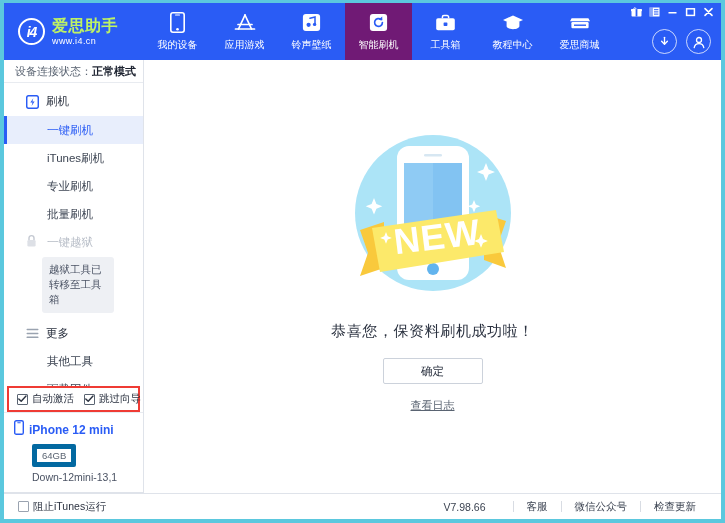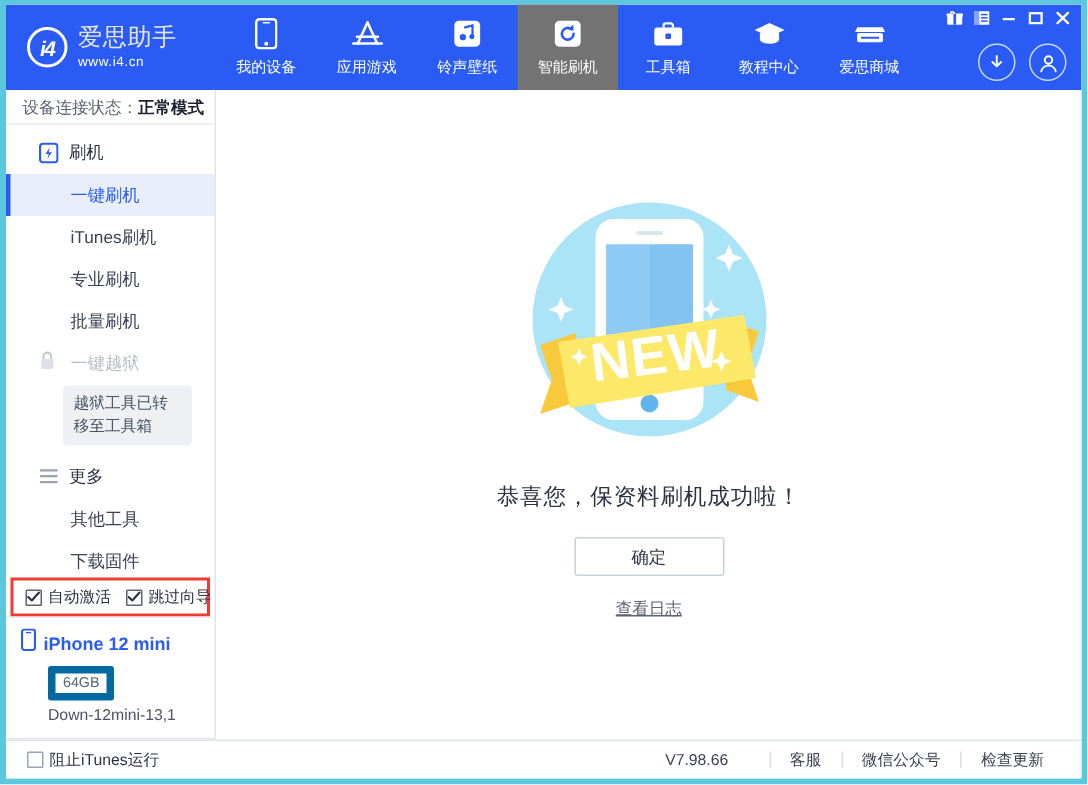--- a/index.html
+++ b/index.html
@@ -33,36 +33,36 @@
   }
   .logo-mark {
     width: 27px; height: 27px; border-radius: 50%;
     border: 2px solid #ffffff; color: #ffffff;
     display: flex; align-items: center; justify-content: center;
     font-size: 14px; font-weight: bold; font-style: italic;
     letter-spacing: -1px; flex: none;
   }
   .logo-text { display: flex; flex-direction: column; line-height: 1; }
   .logo-cn {
-    color: #e5e5e5; font-size: 16px; font-weight: normal;
+    color: #bef264; font-size: 16px; font-weight: bold;
     letter-spacing: 0.5px;
     text-align: center;
   }
   .logo-url {
     color: #ffffff; font-size: 9px; margin-top: 3px;
     letter-spacing: 0.4px;
   }
 
   .nav { display: flex; align-items: stretch; }
   .nav-item {
     width: 67px; display: flex; flex-direction: column;
     align-items: center; justify-content: center; gap: 4px;
     cursor: pointer; position: relative;
   }
-  .nav-item.active { background: #737373; }
+  .nav-item.active { background: #701a75; }
   .nav-label { color: #ffffff; font-size: 10px; white-space: nowrap; }
   .nav-icon {
     width: 22px; height: 22px;
     display: flex; align-items: center; justify-content: center;
   }
   .nav-icon svg { display: block; }
 
   .win-controls {
     position: absolute; top: 3px; right: 6px;
     display: flex; align-items: center; gap: 5px;
@@ -129,21 +129,21 @@
   .menu-item.disabled { color: #b6bcc6; }
   .menu-item .lock {
     position: absolute; left: 22px; top: 50%;
     transform: translateY(-50%);
   }
 
   .tooltip {
     margin: 1px 6px 6px 38px; background: #eef0f4;
     border-radius: 3px; padding: 5px 7px;
     font-size: 10.5px; color: #4a5263; line-height: 1.45;
-    width: 86px;
+    width: 72px;
   }
 
   .side-options {
     height: 26px; margin: 0 3px 0 3px;
     border: 2px solid #ef3b34;
     display: flex; align-items: center;
     gap: 10px; padding-left: 8px; flex: none;
   }
   .chk { display: flex; align-items: center; gap: 4px; cursor: pointer; }
   .chk .box {

